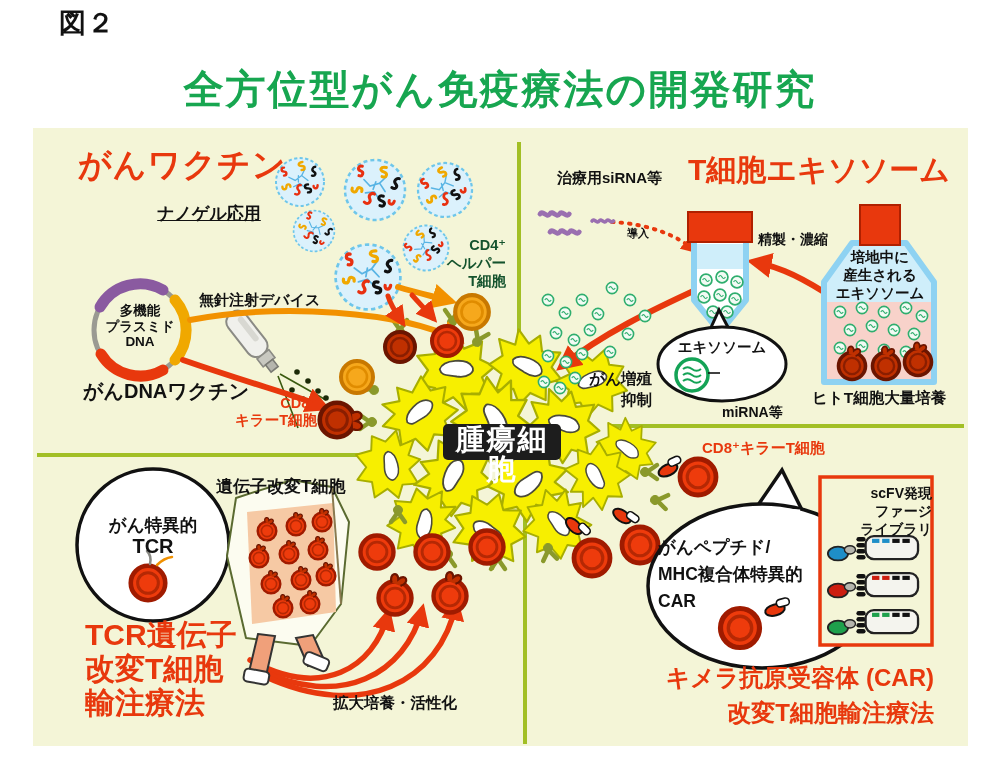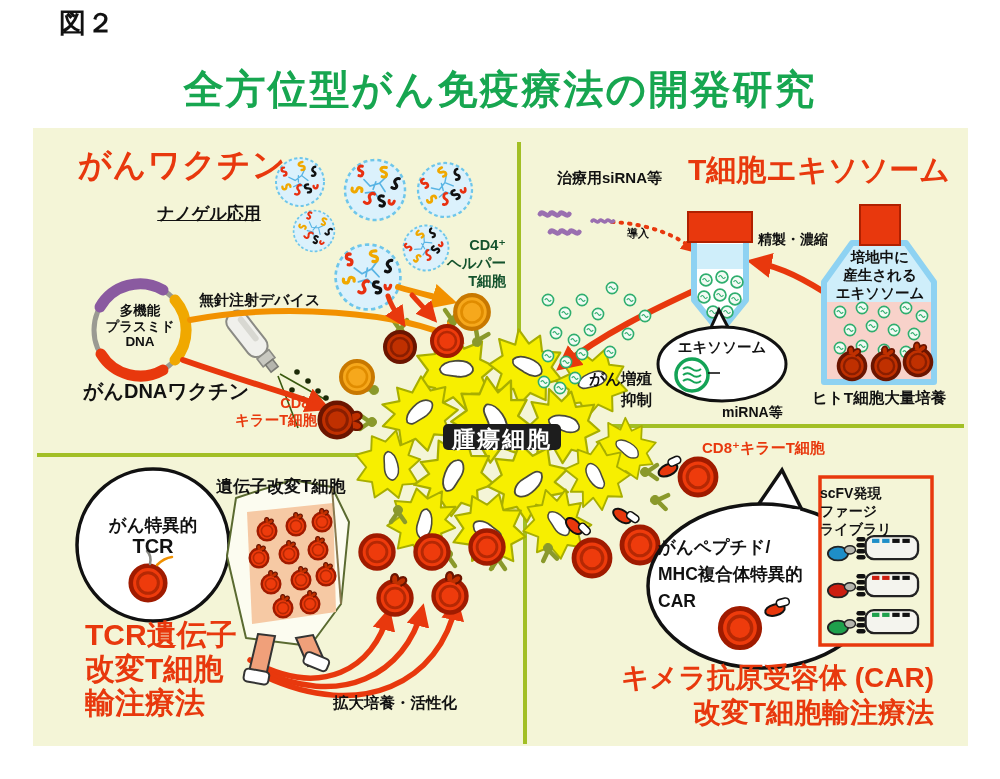--- a/index.html
+++ b/index.html
@@ -412,44 +412,44 @@
     <div>エキソソーム</div>
   </div>
   <div class="label" style="left:812px;top:389px;font-size:15.5px;">ヒトT細胞大量培養</div>
   <div class="label" style="left:655px;top:339px;width:134px;text-align:center;font-size:14.5px;">エキソソーム</div>
   <div class="label" style="left:722px;top:366px;font-size:14px;margin-top:38px;">miRNA等</div>
   <div class="label" style="left:566px;top:368px;width:86px;text-align:right;font-size:15.5px;line-height:21px;">
     <div>がん増殖</div>
     <div>抑制</div>
   </div>
 
-  <div class="tumor-tag" style="left:443px;top:424px;width:118px;height:26px;line-height:30px;font-size:23px;letter-spacing:2px;">腫瘍細胞</div>
+  <div class="tumor-tag" style="left:443px;top:424px;width:118px;height:36px;line-height:30px;font-size:29px;letter-spacing:2px;">腫瘍細胞</div>
 
   <div class="label" style="left:216px;top:477px;font-size:17px;">遺伝子改変T細胞</div>
   <div class="label" style="left:95px;top:515px;width:116px;text-align:center;font-size:17.5px;">
     <div>がん特異的</div>
     <div style="font-size:20px;">TCR</div>
   </div>
   <div class="label red" style="left:85px;top:618px;font-size:30px;line-height:34px;">
     <div>TCR遺伝子</div>
     <div>改変T細胞</div>
     <div>輸注療法</div>
   </div>
   <div class="label" style="left:333px;top:694px;font-size:15.5px;">拡大培養・活性化</div>
 
   <div class="label red" style="left:702px;top:439px;font-size:15px;">CD8⁺キラーT細胞</div>
   <div class="label" style="left:658px;top:534px;font-size:17.5px;line-height:27px;">
     <div>がんペプチド/</div>
     <div>MHC複合体特異的</div>
     <div>CAR</div>
   </div>
-  <div class="label" style="left:820px;top:484px;width:112px;text-align:left;font-size:14px;line-height:18px;">
+  <div class="label" style="left:820px;top:484px;width:112px;text-align:right;font-size:14px;line-height:18px;">
     <div>scFV発現</div>
     <div>ファージ</div>
     <div>ライブラリ</div>
   </div>
-  <div class="label red" style="left:596px;top:660px;width:338px;text-align:right;font-size:28px;line-height:35px;">
+  <div class="label red" style="left:596px;top:660px;width:338px;text-align:right;font-size:24px;line-height:35px;">
     <div>キメラ抗原受容体 (CAR)</div>
     <div>改変T細胞輸注療法</div>
   </div>
 </div>
 
 </div>
 
 </body></html>

